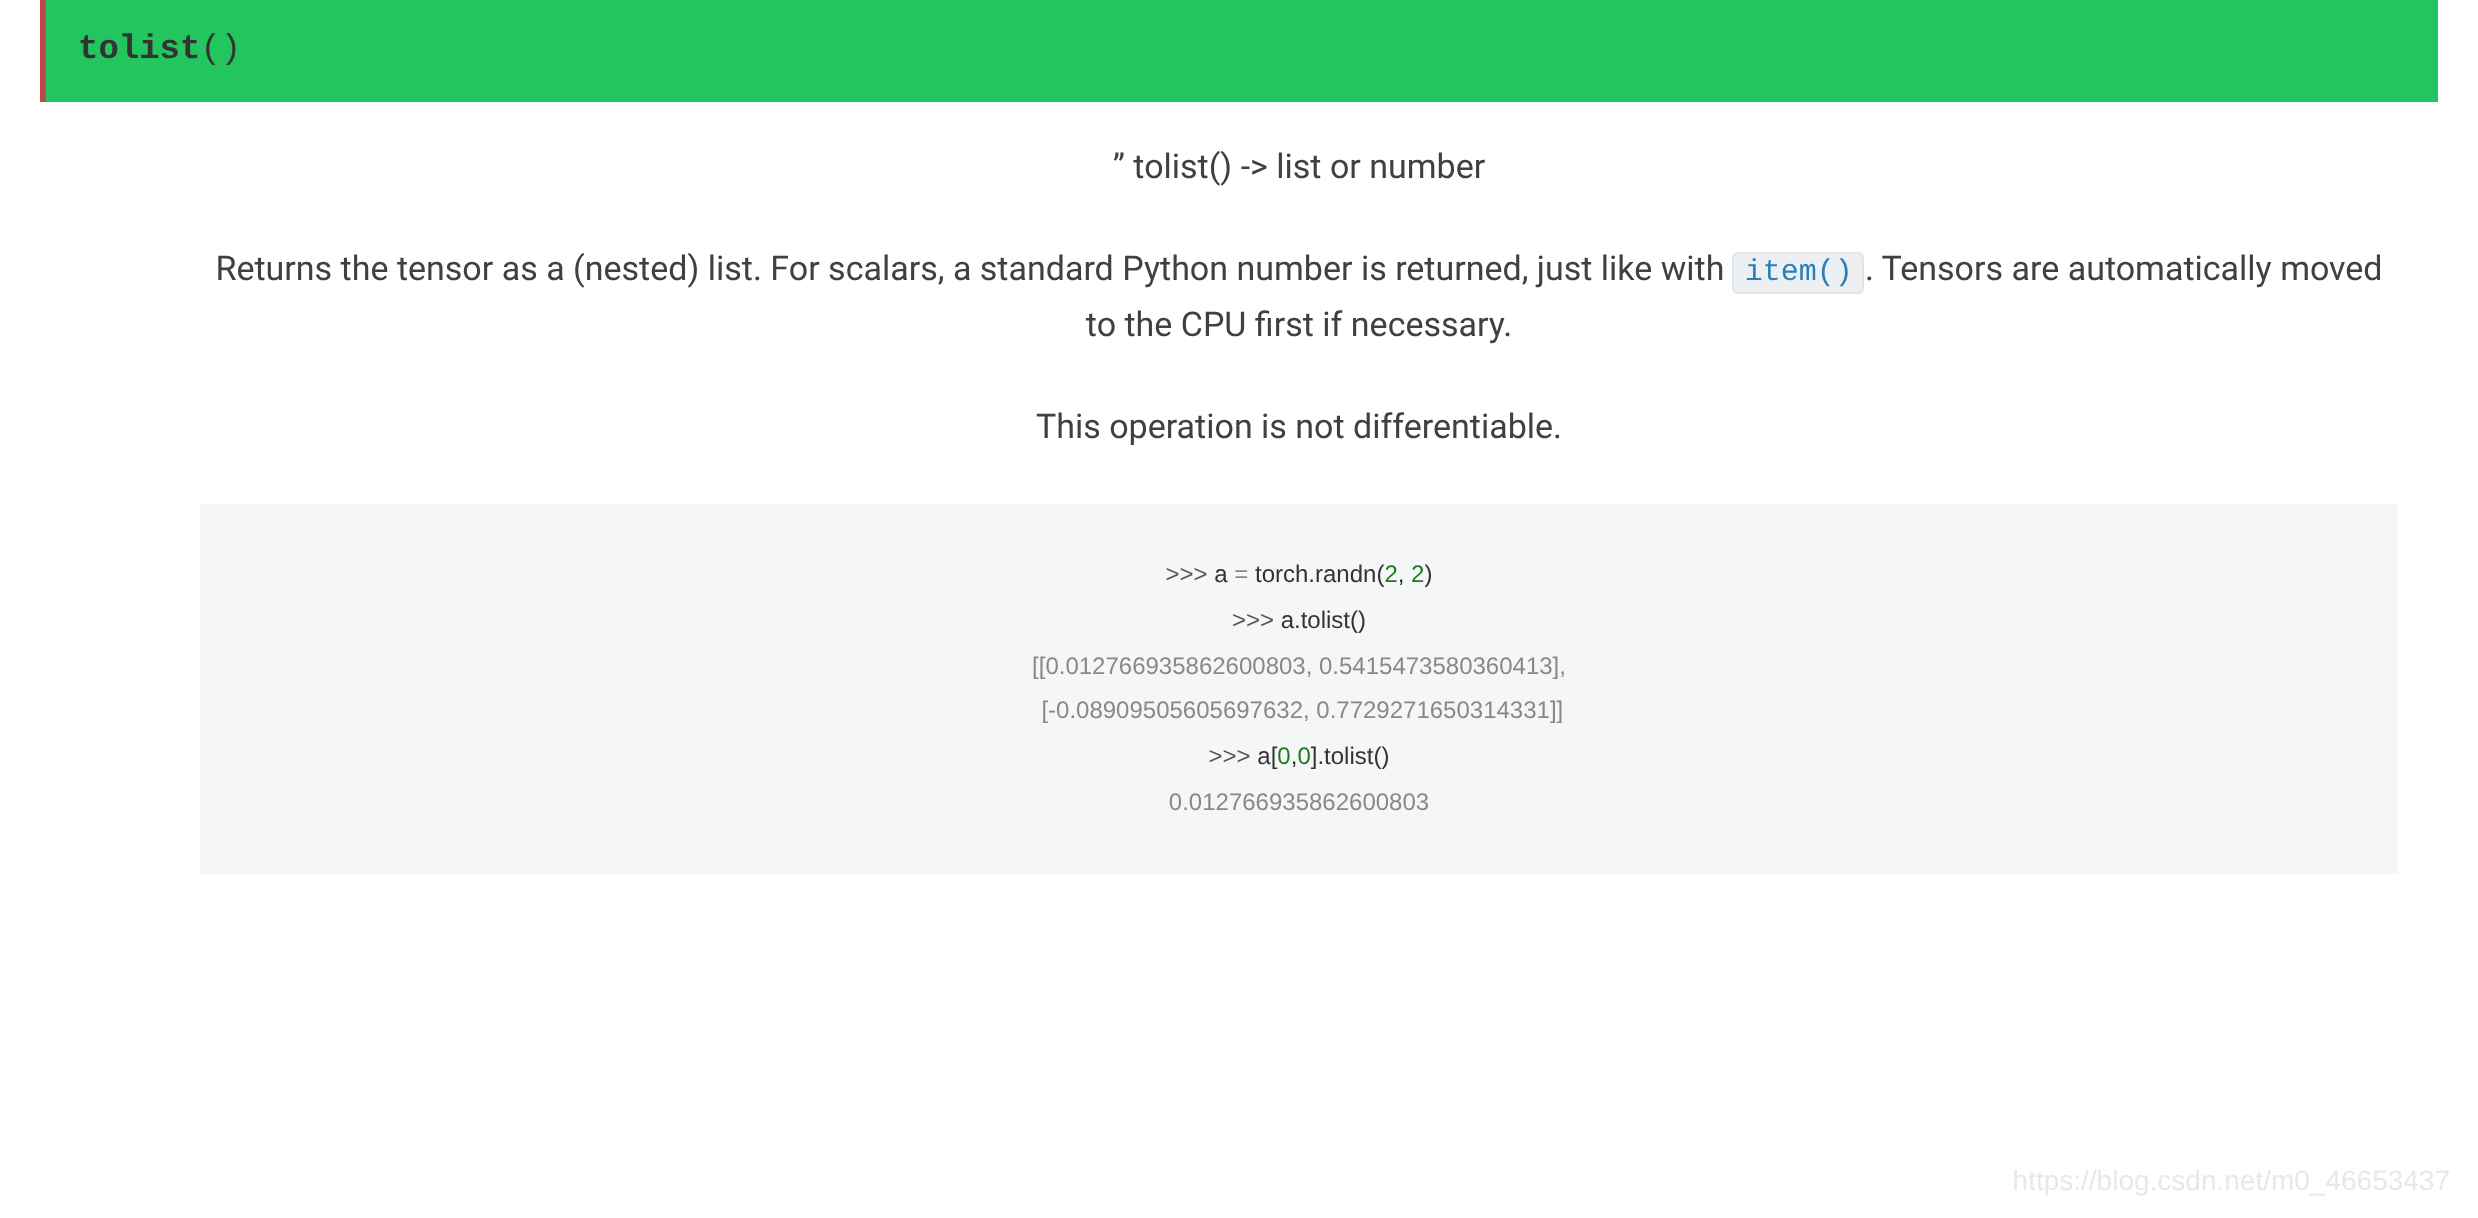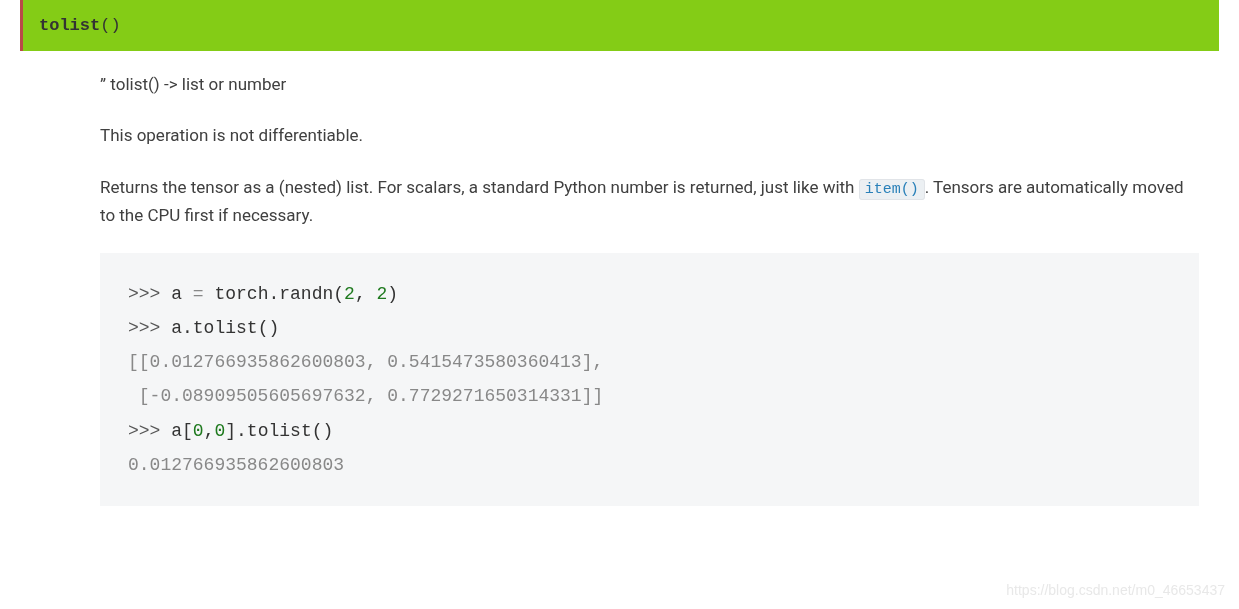--- a/index.html
+++ b/index.html
@@ -10,38 +10,39 @@
     body {
       font-family: -apple-system, BlinkMacSystemFont, "Segoe UI", Roboto, "Helvetica Neue", Arial, sans-serif;
       font-size: 17px;
       line-height: 1.6;
       color: #404040;
       background: #fff;
       width: 1239px;
       padding: 0 20px 20px 20px;
     }
     .method-header {
-      background: #84cc16;
+      background: #22c55e;
       border-left: 3px solid #b94a48;
       padding: 12px 16px;
       margin-bottom: 20px;
       font-family: "SFMono-Regular", Consolas, "Liberation Mono", Menlo, Courier, monospace;
       font-size: 17px;
       color: #333;
     }
     .method-name {
       font-weight: bold;
       color: #333;
     }
     .method-parens {
       color: #333;
     }
     .content {
       padding-left: 80px;
       padding-right: 20px;
+      text-align: center;
     }
     .signature-line {
       margin-bottom: 24px;
       color: #404040;
     }
     .para {
       margin-bottom: 24px;
       color: #404040;
     }
     .inline-code {
@@ -56,22 +57,22 @@
     .inline-code.link {
       color: #2980b9;
     }
     .examples-label {
       margin-bottom: 18px;
     }
     .code-block {
       background: #f5f6f7;
       padding: 24px 28px;
       margin-top: 6px;
-      font-family: Liberation Mono, monospace;
-      font-size: 18px;
+      font-family: Liberation Sans, sans-serif;
+      font-size: 12px;
       line-height: 1.9;
       white-space: pre;
       color: #333;
     }
     .prompt { color: #555; }
     .kw { color: #333; }
     .op { color: #888; }
     .fn { color: #333; }
     .num { color: #1f7a1f; }
     .idx { color: #1f7a1f; }
@@ -89,25 +90,25 @@
 </head>
 <body>
 
 <div class="method-header">
   <span class="method-name">tolist</span><span class="method-parens">()</span>
 </div>
 
 <div class="content">
   <p class="signature-line">” tolist() -&gt; list or number</p>
 
-  <p class="para">This operation is not differentiable.</p>
-
   <p class="para">
     <span>Returns the tensor as a (nested) list. For scalars, a standard Python number is returned, just like with </span><code class="inline-code link">item()</code><span>. Tensors are automatically moved to the CPU first if necessary.</span>
   </p>
+
+  <p class="para">This operation is not differentiable.</p>
 
 
   <div class="code-block"><span class="prompt">&gt;&gt;&gt; </span><span class="kw">a</span><span class="op"> = </span><span class="fn">torch.randn(</span><span class="num">2</span><span>, </span><span class="num">2</span><span>)</span>
 <span class="prompt">&gt;&gt;&gt; </span><span>a.tolist()</span>
 <span class="output">[[0.012766935862600803, 0.5415473580360413],</span>
 <span class="output"> [-0.08909505605697632, 0.7729271650314331]]</span>
 <span class="prompt">&gt;&gt;&gt; </span><span>a[</span><span class="idx">0</span><span>,</span><span class="idx">0</span><span>].tolist()</span>
 <span class="output">0.012766935862600803</span></div>
 </div>
 

